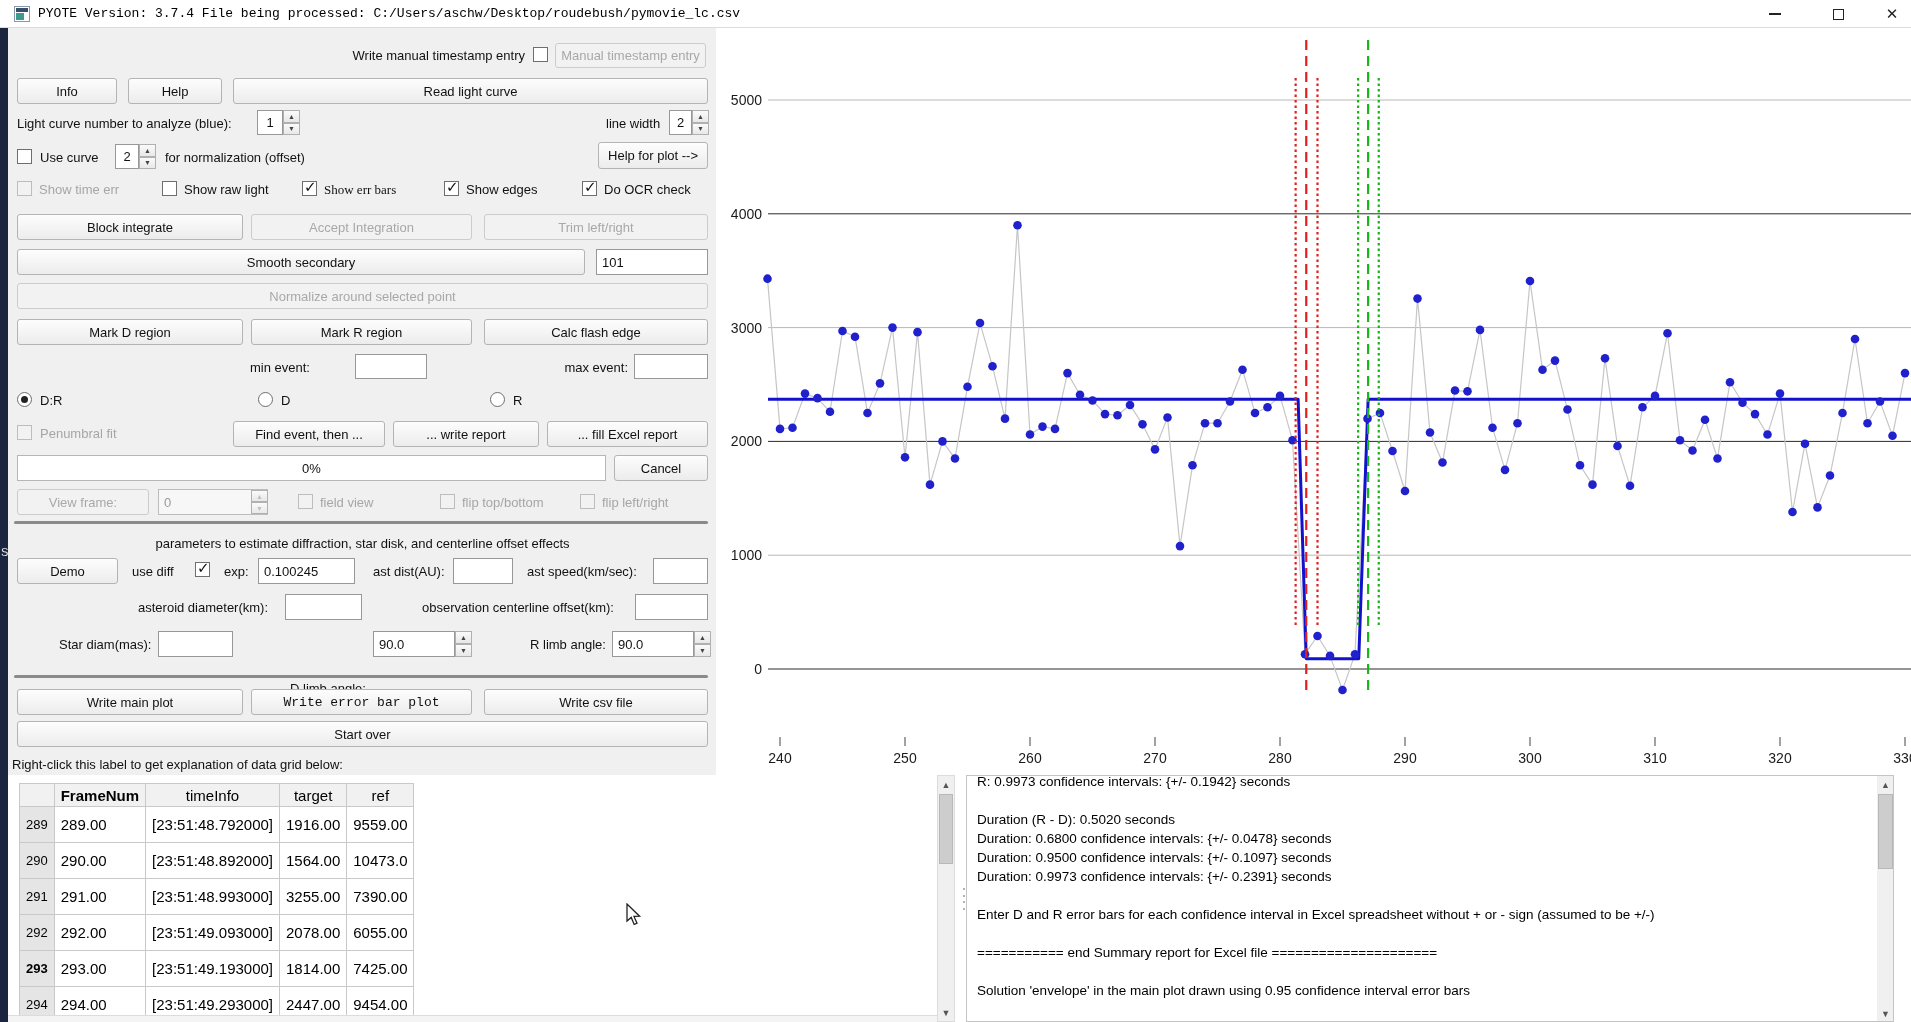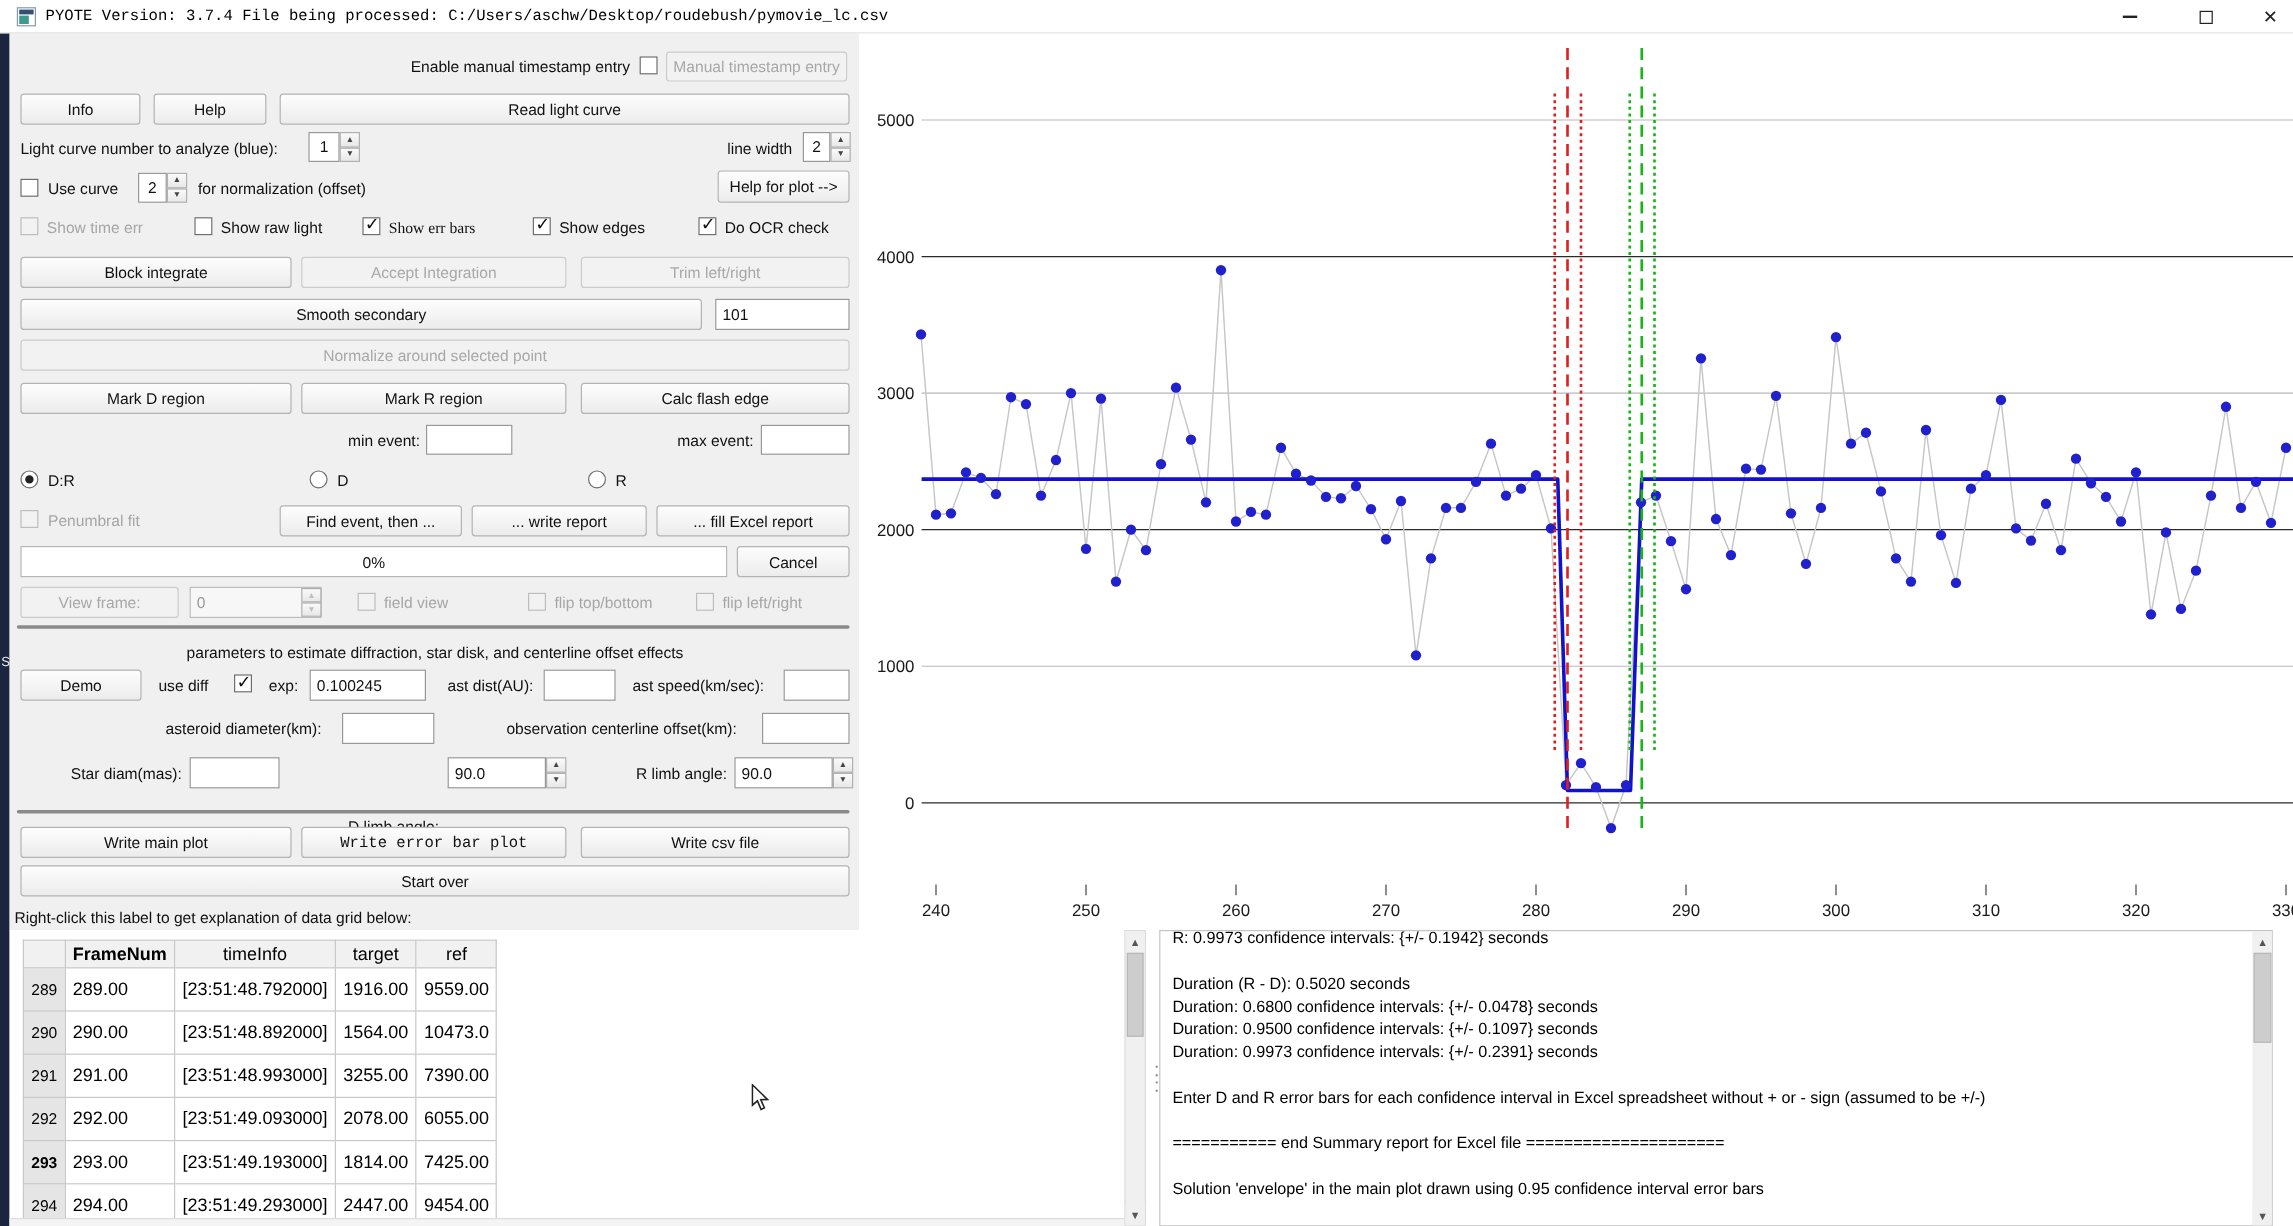--- a/index.html
+++ b/index.html
@@ -77,21 +77,21 @@
     </div>
     <div class="winbtn abs" style="left:1873px;width:38px;font-size:15px;">✕</div>
   </div>
 
   <div id="sidestrip" class="abs">
     <span class="abs" style="left:1px;top:518px;">S</span>
   </div>
 
   <div id="panel" class="abs">
 
-    <div class="lbl" style="left:312px;top:20px;width:205px;text-align:right;">Enable manual timestamp entry</div>
+    <div class="lbl" style="left:312px;top:20px;width:205px;text-align:right;">Write manual timestamp entry</div>
     <div class="cb" style="left:525px;top:19px;"></div>
     <div class="btn dis" style="left:547px;top:15px;width:151px;height:25px;">Manual timestamp entry</div>
 
     <div class="btn" style="left:9px;top:50px;width:100px;height:26px;">Info</div>
     <div class="btn" style="left:120px;top:50px;width:94px;height:26px;">Help</div>
     <div class="btn" style="left:225px;top:50px;width:475px;height:26px;">Read light curve</div>
 
     <div class="lbl" style="left:9px;top:88px;">Light curve number to analyze (blue):</div>
     <div class="field ctr" style="left:249px;top:82px;width:26px;height:25px;">1</div>
     <div class="spin" style="left:275px;top:82px;height:25px;">
@@ -132,21 +132,21 @@
 
     <div class="btn" style="left:9px;top:221px;width:568px;height:26px;">Smooth secondary</div>
     <div class="field" style="left:588px;top:221px;width:112px;height:26px;">101</div>
 
     <div class="btn dis" style="left:9px;top:255px;width:691px;height:26px;">Normalize around selected point</div>
 
     <div class="btn" style="left:9px;top:291px;width:226px;height:26px;">Mark D region</div>
     <div class="btn" style="left:243px;top:291px;width:221px;height:26px;">Mark R region</div>
     <div class="btn" style="left:476px;top:291px;width:224px;height:26px;">Calc flash edge</div>
 
-    <div class="lbl" style="left:242px;top:332px;width:100px;text-align:right;">min event:</div>
+    <div class="lbl" style="left:242px;top:332px;width:100px;text-align:left;">min event:</div>
     <div class="field" style="left:347px;top:326px;width:72px;height:25px;"></div>
     <div class="lbl" style="left:522px;top:332px;width:98px;text-align:right;">max event:</div>
     <div class="field" style="left:626px;top:326px;width:74px;height:25px;"></div>
 
     <div class="radio sel" style="left:9px;top:364px;"></div>
     <div class="lbl" style="left:32px;top:365px;">D:R</div>
     <div class="radio" style="left:250px;top:364px;"></div>
     <div class="lbl" style="left:273px;top:365px;">D</div>
     <div class="radio" style="left:482px;top:364px;"></div>
     <div class="lbl" style="left:505px;top:365px;">R</div>

